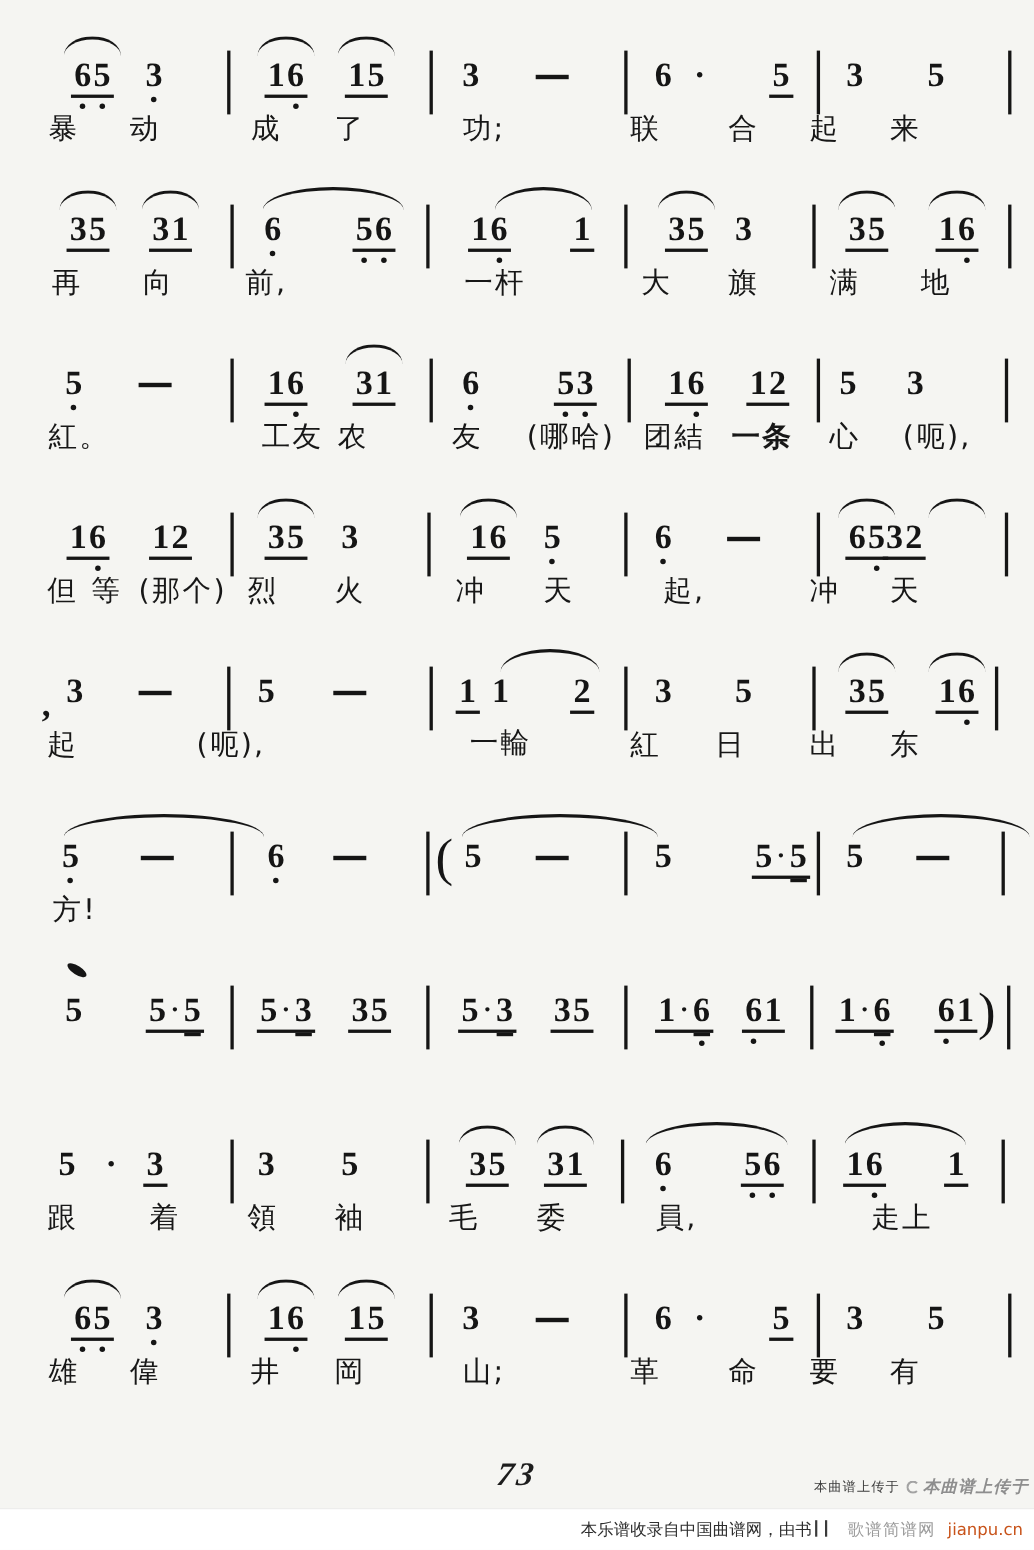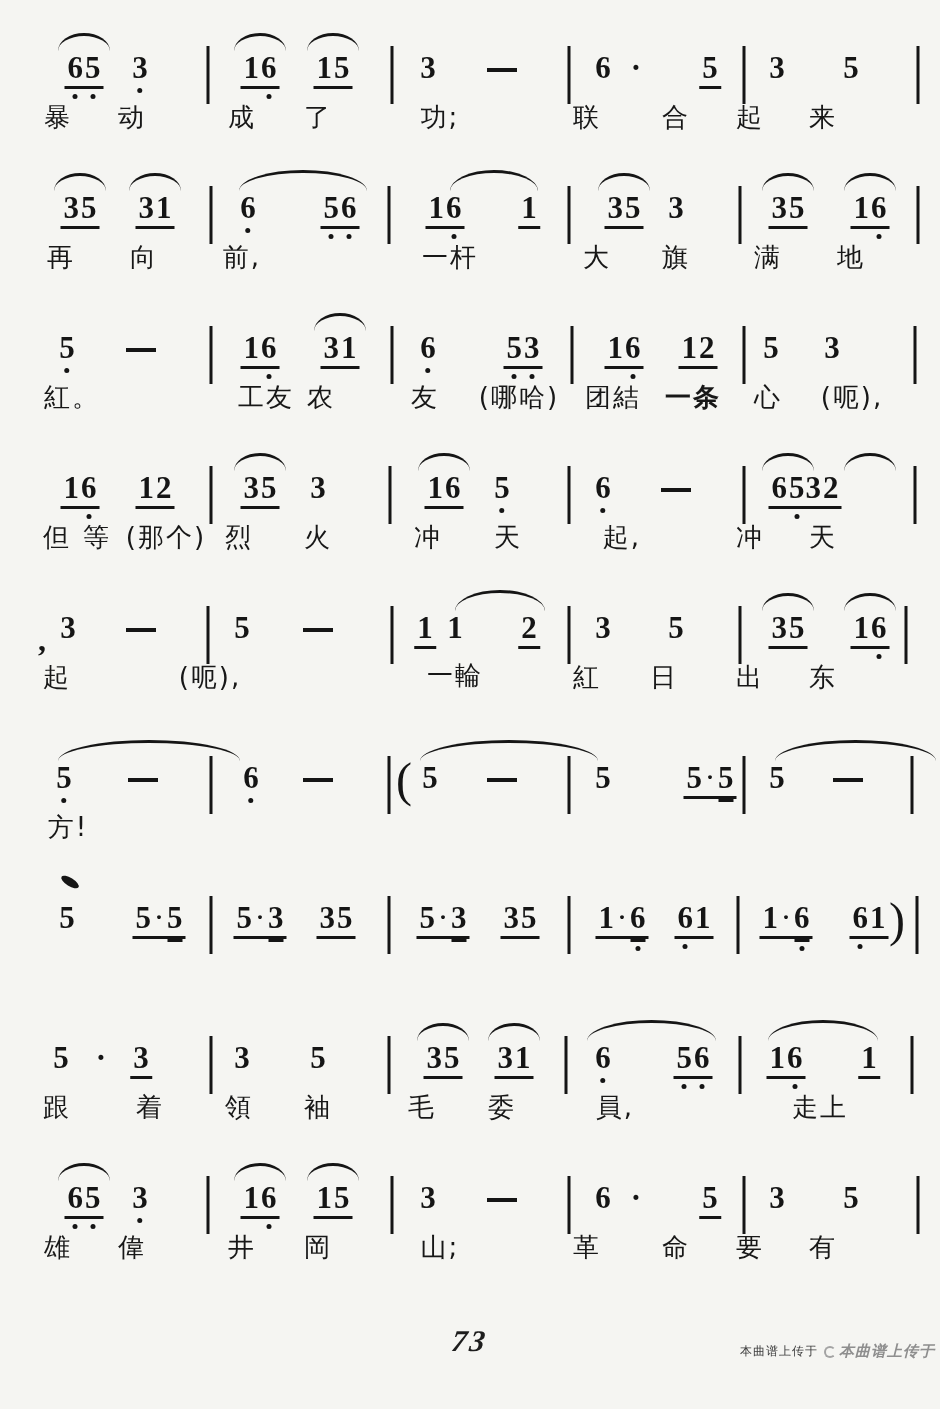--- a/index.html
+++ b/index.html
@@ -338,13 +338,20 @@
     </div>
 
   <div class="page-number">73</div>
 
   <div class="watermark">
     <span class="wm-prefix">本曲谱上传于</span>
     <span class="wm-logo-icon"></span>
     <span class="wm-logo">本曲谱上传于</span>
   </div>
 
+  <div class="footer-bar">
+    <span class="f-left"><span>本乐谱收录自中国曲谱网，由书</span><span class="partial-glyph"></span></span>
+    <span class="f-right">
+      <span class="f-site">歌谱简谱网</span>
+      <span class="f-url">jianpu.cn</span>
+    </span>
+  </div>
 </div>
 
 </body></html>

